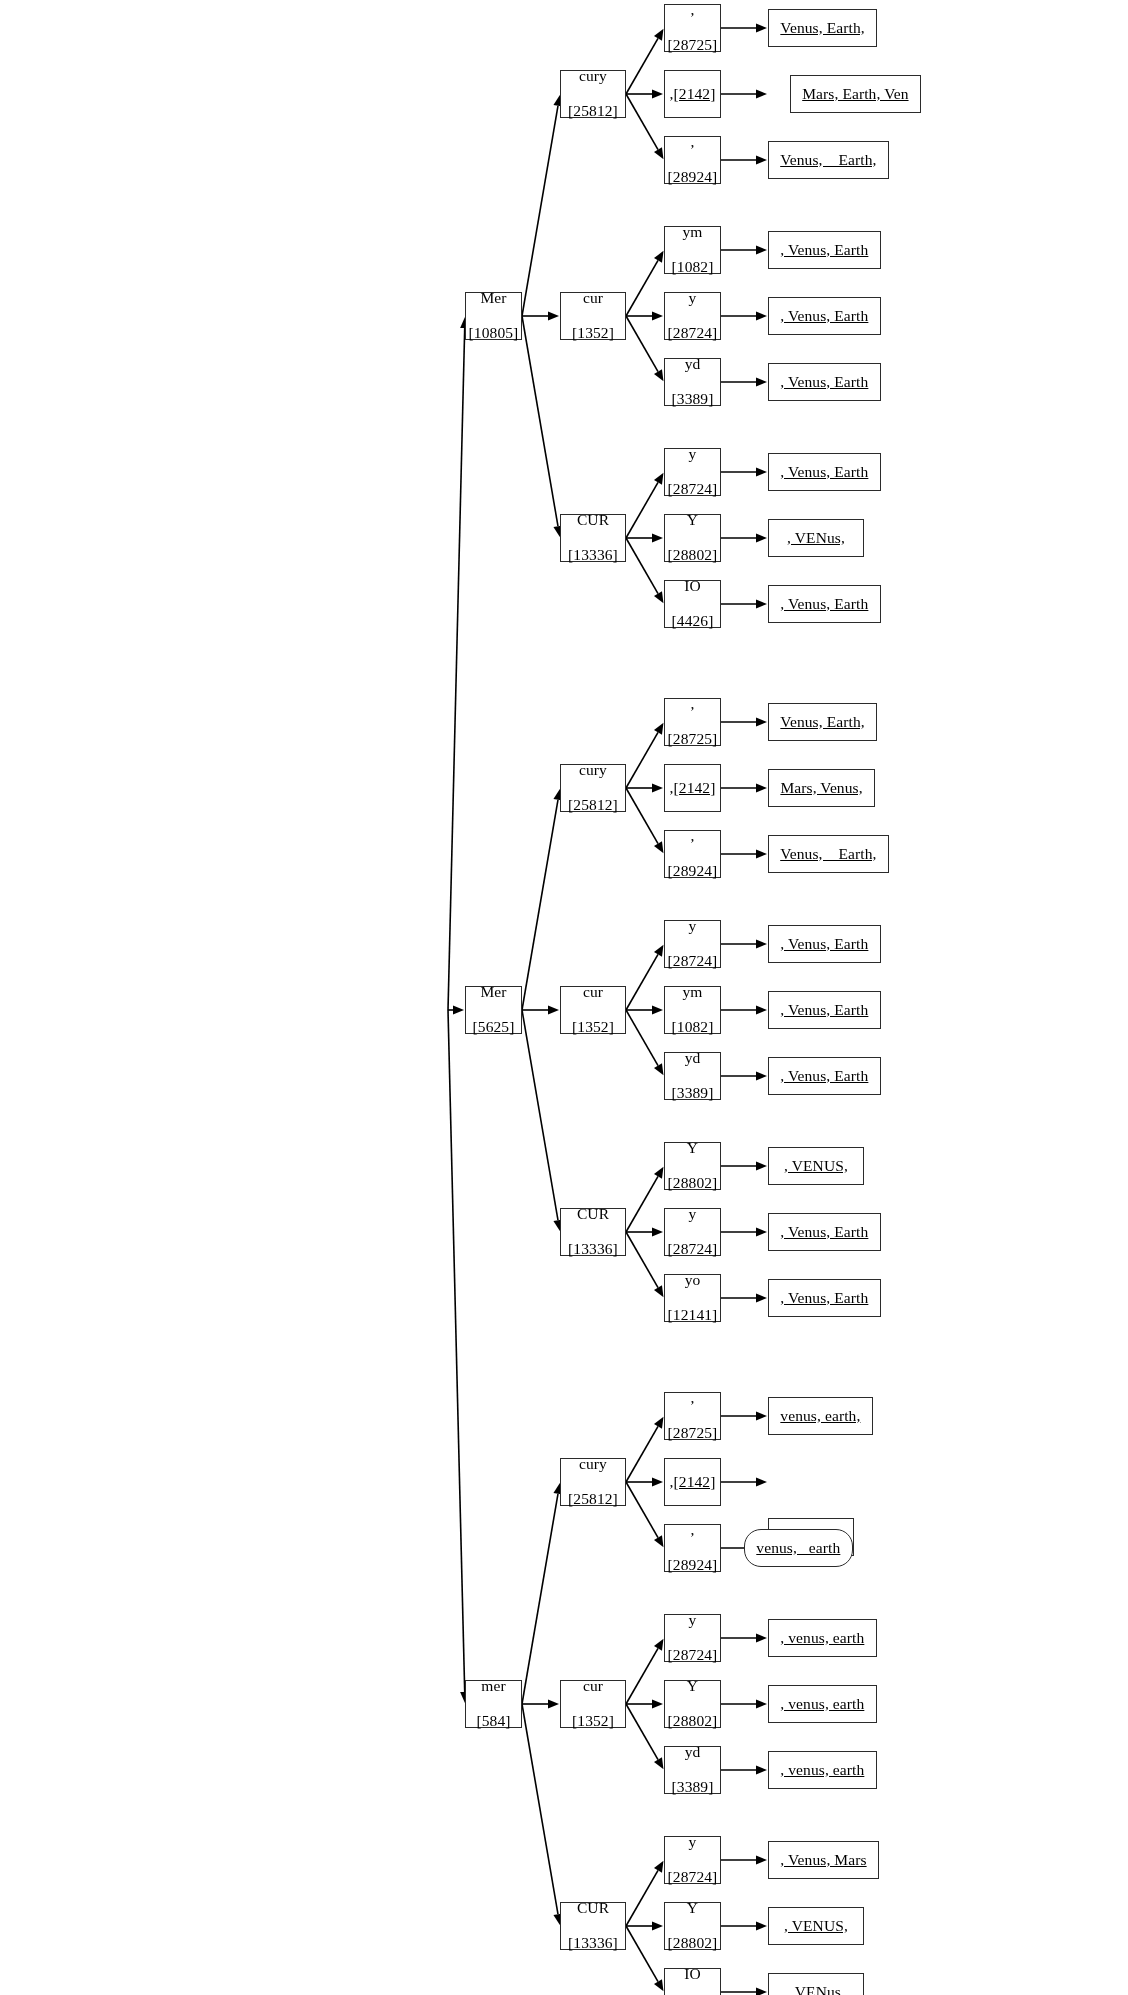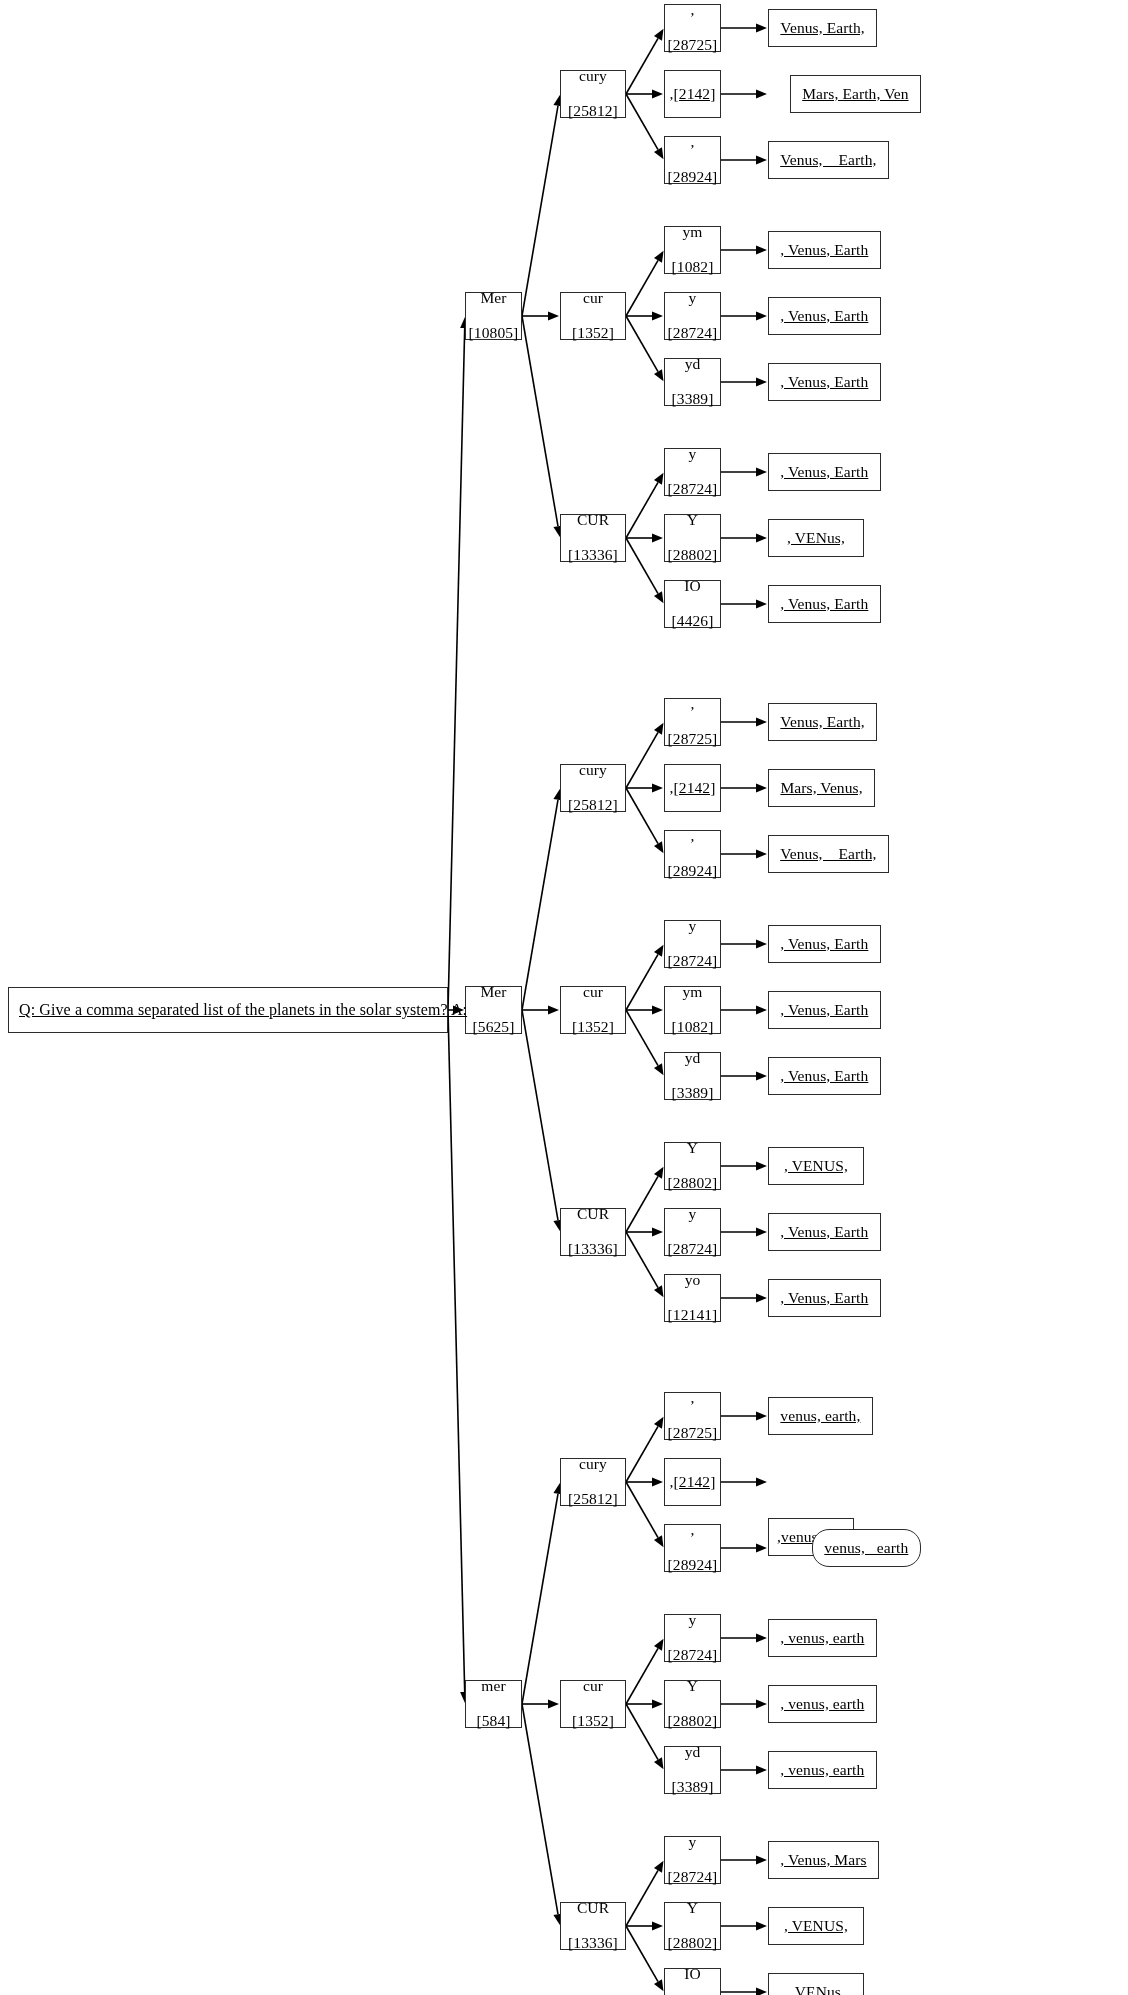--- a/index.html
+++ b/index.html
@@ -244,31 +244,30 @@
     <div class="node leaf single" style="left: 768px; top: 1213px; width: 112.688px; height: 38px;"><span class="tok">, Venus, Earth</span></div>
     <div class="node " style="left: 664px; top: 1274px; width: 57px; height: 48px;"><span class="tok">yo</span><span class="cnt">[12141]</span></div>
     <div class="node leaf single" style="left: 768px; top: 1279px; width: 112.688px; height: 38px;"><span class="tok">, Venus, Earth</span></div>
     <div class="node " style="left: 560px; top: 1208px; width: 66px; height: 48px;"><span class="tok">CUR</span><span class="cnt">[13336]</span></div>
     <div class="node " style="left: 465px; top: 986px; width: 57px; height: 48px;"><span class="tok">Mer</span><span class="cnt">[5625]</span></div>
     <div class="node " style="left: 664px; top: 1392px; width: 57px; height: 48px;"><span class="tok">,</span><span class="cnt">[28725]</span></div>
     <div class="node leaf single" style="left: 768px; top: 1397px; width: 104.766px; height: 38px;"><span class="tok">venus, earth,</span></div>
     <div class="node single" style="left: 664px; top: 1458px; width: 57px; height: 48px;"><span class="tok">,[2142]</span></div>
     <div class="node leaf single" style="left: 768px; top: 1518px; width: 86px; height: 38px; text-align: center;"><span class="tok">,venus,,ear</span></div>
     <div class="node " style="left: 664px; top: 1524px; width: 57px; height: 48px;"><span class="tok">,</span><span class="cnt">[28924]</span></div>
-    <div class="node leaf single" style="left: 812px; top: 1529px; width: 108.641px; height: 38px; border-radius: 17px;"><span class="tok">venus,   earth</span></div>
+    <div class="node leaf single" style="left: 744px; top: 1529px; width: 108.641px; height: 38px; border-radius: 17px;"><span class="tok">venus,   earth</span></div>
     <div class="node " style="left: 560px; top: 1458px; width: 66px; height: 48px;"><span class="tok">cury</span><span class="cnt">[25812]</span></div>
     <div class="node " style="left: 664px; top: 1614px; width: 57px; height: 48px;"><span class="tok">y</span><span class="cnt">[28724]</span></div>
     <div class="node leaf single" style="left: 768px; top: 1619px; width: 108.641px; height: 38px;"><span class="tok">, venus, earth</span></div>
     <div class="node " style="left: 664px; top: 1680px; width: 57px; height: 48px;"><span class="tok">Y</span><span class="cnt">[28802]</span></div>
     <div class="node leaf single" style="left: 768px; top: 1685px; width: 108.641px; height: 38px;"><span class="tok">, venus, earth</span></div>
     <div class="node " style="left: 664px; top: 1746px; width: 57px; height: 48px;"><span class="tok">yd</span><span class="cnt">[3389]</span></div>
     <div class="node leaf single" style="left: 768px; top: 1751px; width: 108.641px; height: 38px;"><span class="tok">, venus, earth</span></div>
     <div class="node " style="left: 560px; top: 1680px; width: 66px; height: 48px;"><span class="tok">cur</span><span class="cnt">[1352]</span></div>
     <div class="node " style="left: 664px; top: 1836px; width: 57px; height: 48px;"><span class="tok">y</span><span class="cnt">[28724]</span></div>
     <div class="node leaf single" style="left: 768px; top: 1841px; width: 110.969px; height: 38px;"><span class="tok">, Venus, Mars</span></div>
     <div class="node " style="left: 664px; top: 1902px; width: 57px; height: 48px;"><span class="tok">Y</span><span class="cnt">[28802]</span></div>
     <div class="node leaf single" style="left: 768px; top: 1907px; width: 96px; height: 38px;"><span class="tok">, VENUS,</span></div>
     <div class="node " style="left: 664px; top: 1968px; width: 57px; height: 48px;"><span class="tok">IO</span><span class="cnt">[4426]</span></div>
     <div class="node leaf single" style="left: 768px; top: 1973px; width: 96px; height: 38px;"><span class="tok">, VENus,</span></div>
     <div class="node " style="left: 560px; top: 1902px; width: 66px; height: 48px;"><span class="tok">CUR</span><span class="cnt">[13336]</span></div>
     <div class="node " style="left: 465px; top: 1680px; width: 57px; height: 48px;"><span class="tok">mer</span><span class="cnt">[584]</span></div>
-    <div class="node root single" style="left: 8px; top: 987px; width: 440px; height: 46px;"><span class="tok">Q: Give a comma separated list of the planets in the solar system? A:</span></div>
   </div>
 
 </body></html>

